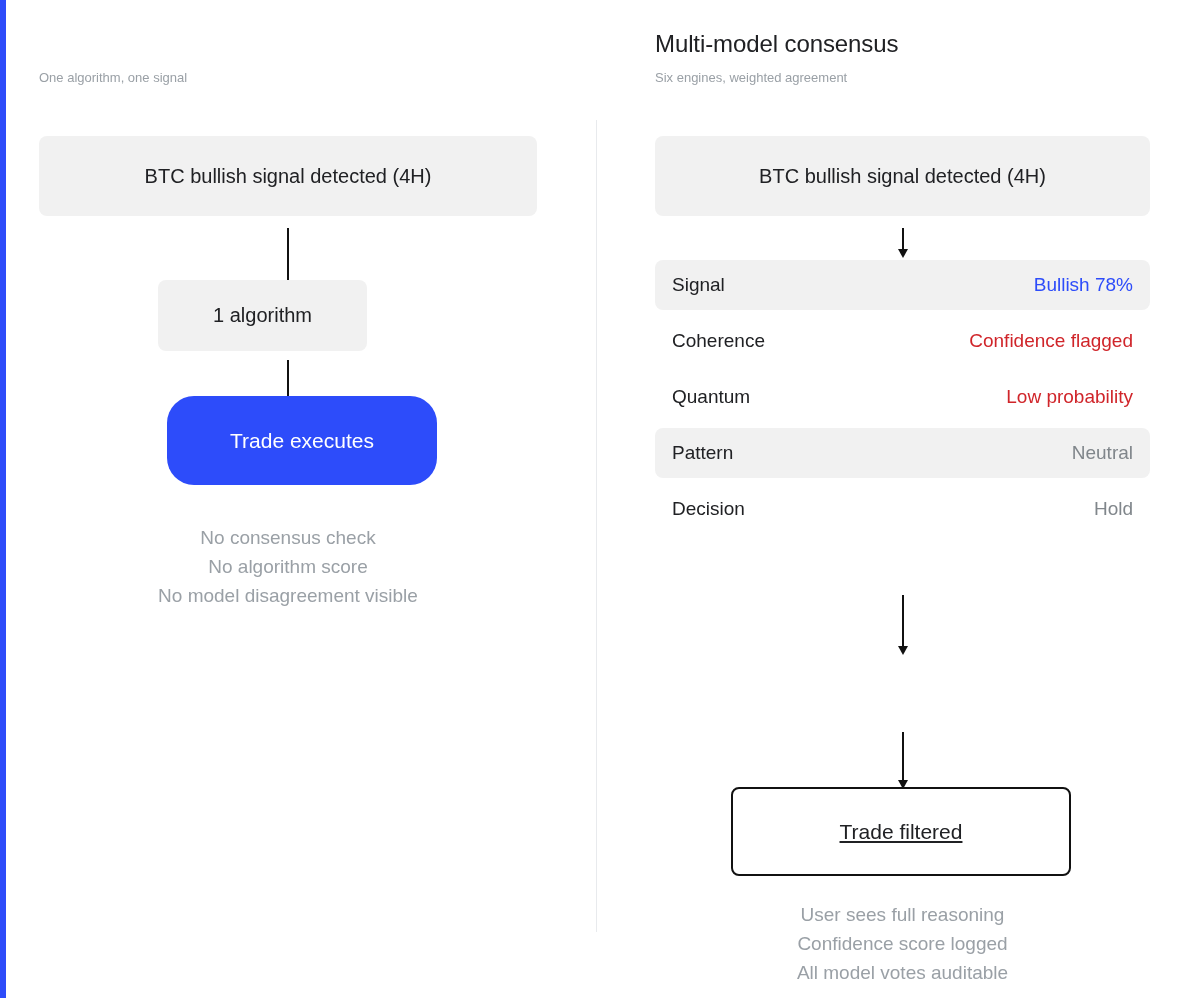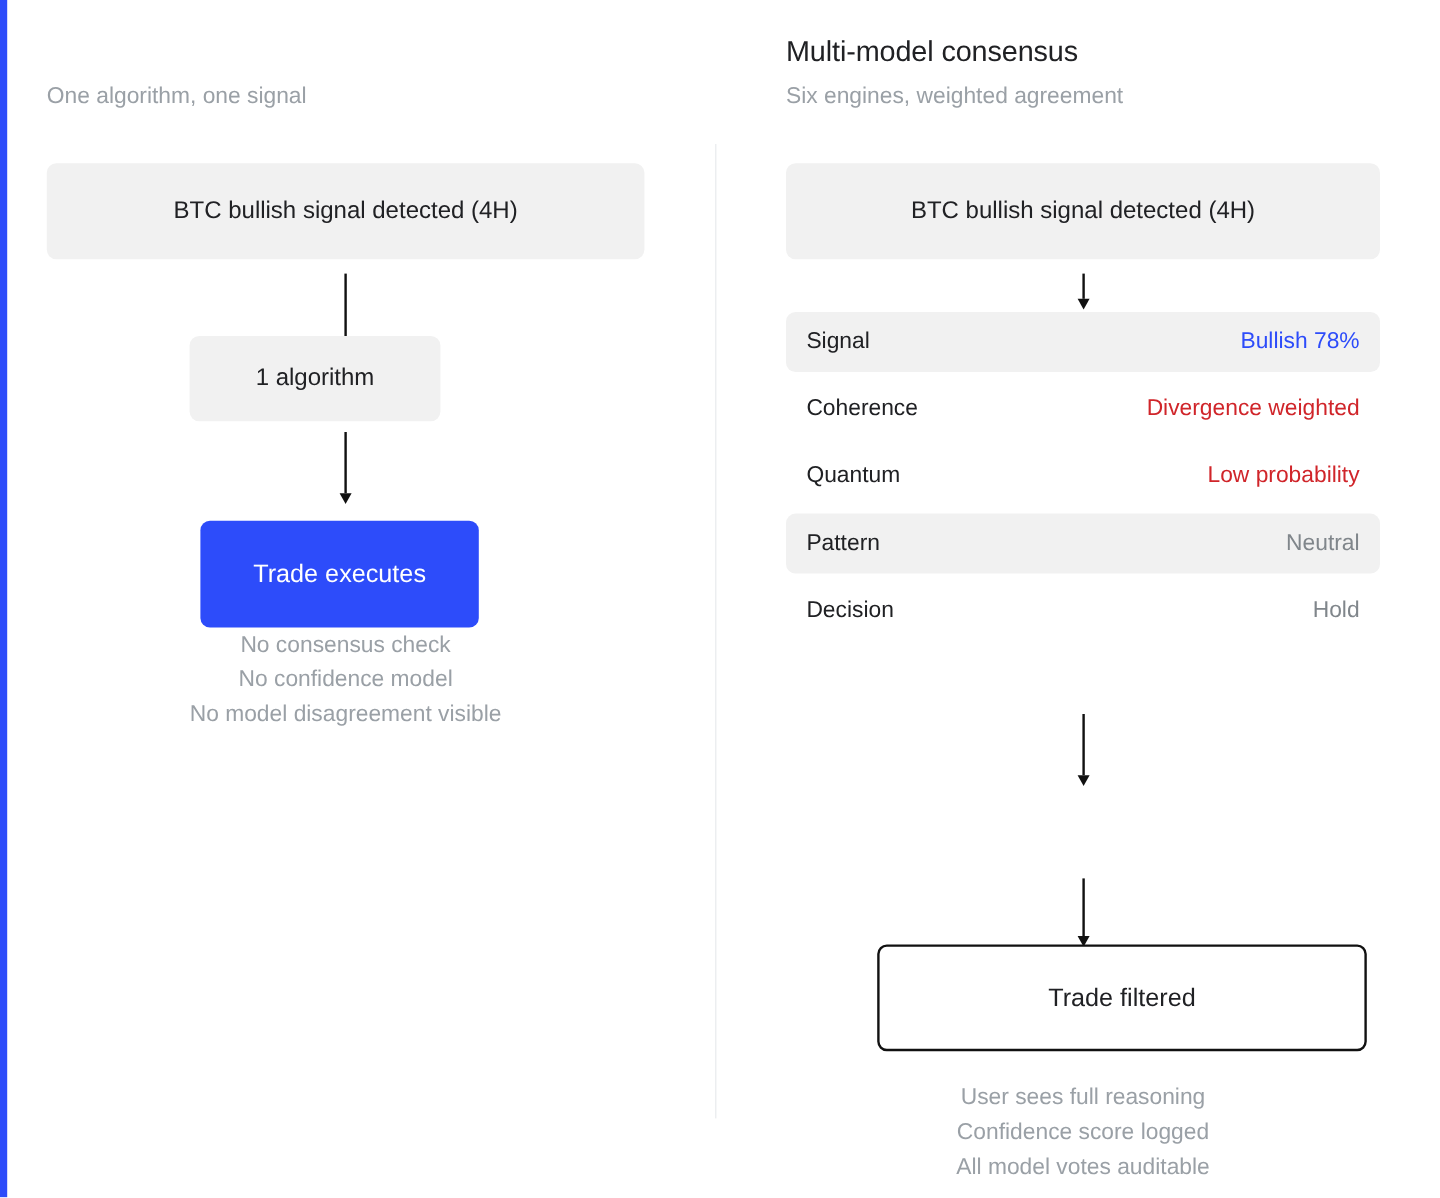--- a/index.html
+++ b/index.html
@@ -52,21 +52,21 @@
     font-weight: 400;
     color: #202124;
     line-height: 1.2;
     letter-spacing: -0.1px;
     position: absolute;
     top: 30px;
     left: 0;
     white-space: nowrap;
   }
   .col-subtitle {
-    font-size: 19px;
+    font-size: 13px;
     font-weight: 400;
     color: #9aa0a6;
     line-height: 1.2;
     position: absolute;
     top: 70px;
     left: 0;
     white-space: nowrap;
   }
 
   
@@ -202,25 +202,25 @@
       <div class="head"></div>
     </div>
 
     <div class="grey-box" style="left:119px; top:280px; width:209px; height:71px;">1 algorithm</div>
 
     <div class="arrow" style="left:242px; top:360px; height:60px;">
       <div class="shaft" style="height:51px;"></div>
       <div class="head"></div>
     </div>
 
-    <div class="cta-box" style="left:128px; top:434px; width:232px; height:89px;">Trade executes</div>
+    <div class="cta-box" style="left:128px; top:396px; width:270px; height:89px;border-radius:27px;">Trade executes</div>
 
     <div class="footnotes" style="left:0; top:523px; width:498px;">
       <div>No consensus check</div>
-      <div>No confidence model</div>
+      <div>No algorithm score</div>
       <div>No model disagreement visible</div>
     </div>
   </div>
 
   <div class="column right">
 
     <div class="col-title">Multi-model consensus</div>
     <div class="col-subtitle">Six engines, weighted agreement</div>
 
     <div class="banner" style="left:0; top:136px; width:495px; height:80px;">BTC bullish signal detected (4H)</div>
@@ -230,21 +230,21 @@
       <div class="head"></div>
     </div>
 
     <div class="rows">
         <div class="engine-row shaded">
           <span class="row-label">Signal</span>
           <span class="row-value v-blue">Bullish 78%</span>
         </div>
         <div class="engine-row">
           <span class="row-label">Coherence</span>
-          <span class="row-value v-red">Divergence weighted</span>
+          <span class="row-value v-red">Confidence flagged</span>
         </div>
         <div class="engine-row">
           <span class="row-label">Quantum</span>
           <span class="row-value v-red">Low probability</span>
         </div>
         <div class="engine-row shaded">
           <span class="row-label">Pattern</span>
           <span class="row-value v-grey">Neutral</span>
         </div>
         <div class="engine-row">
@@ -257,21 +257,21 @@
       <div class="shaft" style="height:51px;"></div>
       <div class="head"></div>
     </div>
 
 
     <div class="arrow" style="left:241px; top:732px; height:57px;">
       <div class="shaft" style="height:48px;"></div>
       <div class="head"></div>
     </div>
 
-    <div class="outline-black-box" style="left:76px; top:787px; width:408px; height:89px;">Trade filtered</div>
+    <div class="outline-black-box" style="left:76px; top:787px; width:340px; height:89px;text-decoration:underline;">Trade filtered</div>
 
     <div class="footnotes" style="left:0; top:900px; width:495px;">
       <div>User sees full reasoning</div>
       <div>Confidence score logged</div>
       <div>All model votes auditable</div>
     </div>
   </div>
 
 </div>
 

